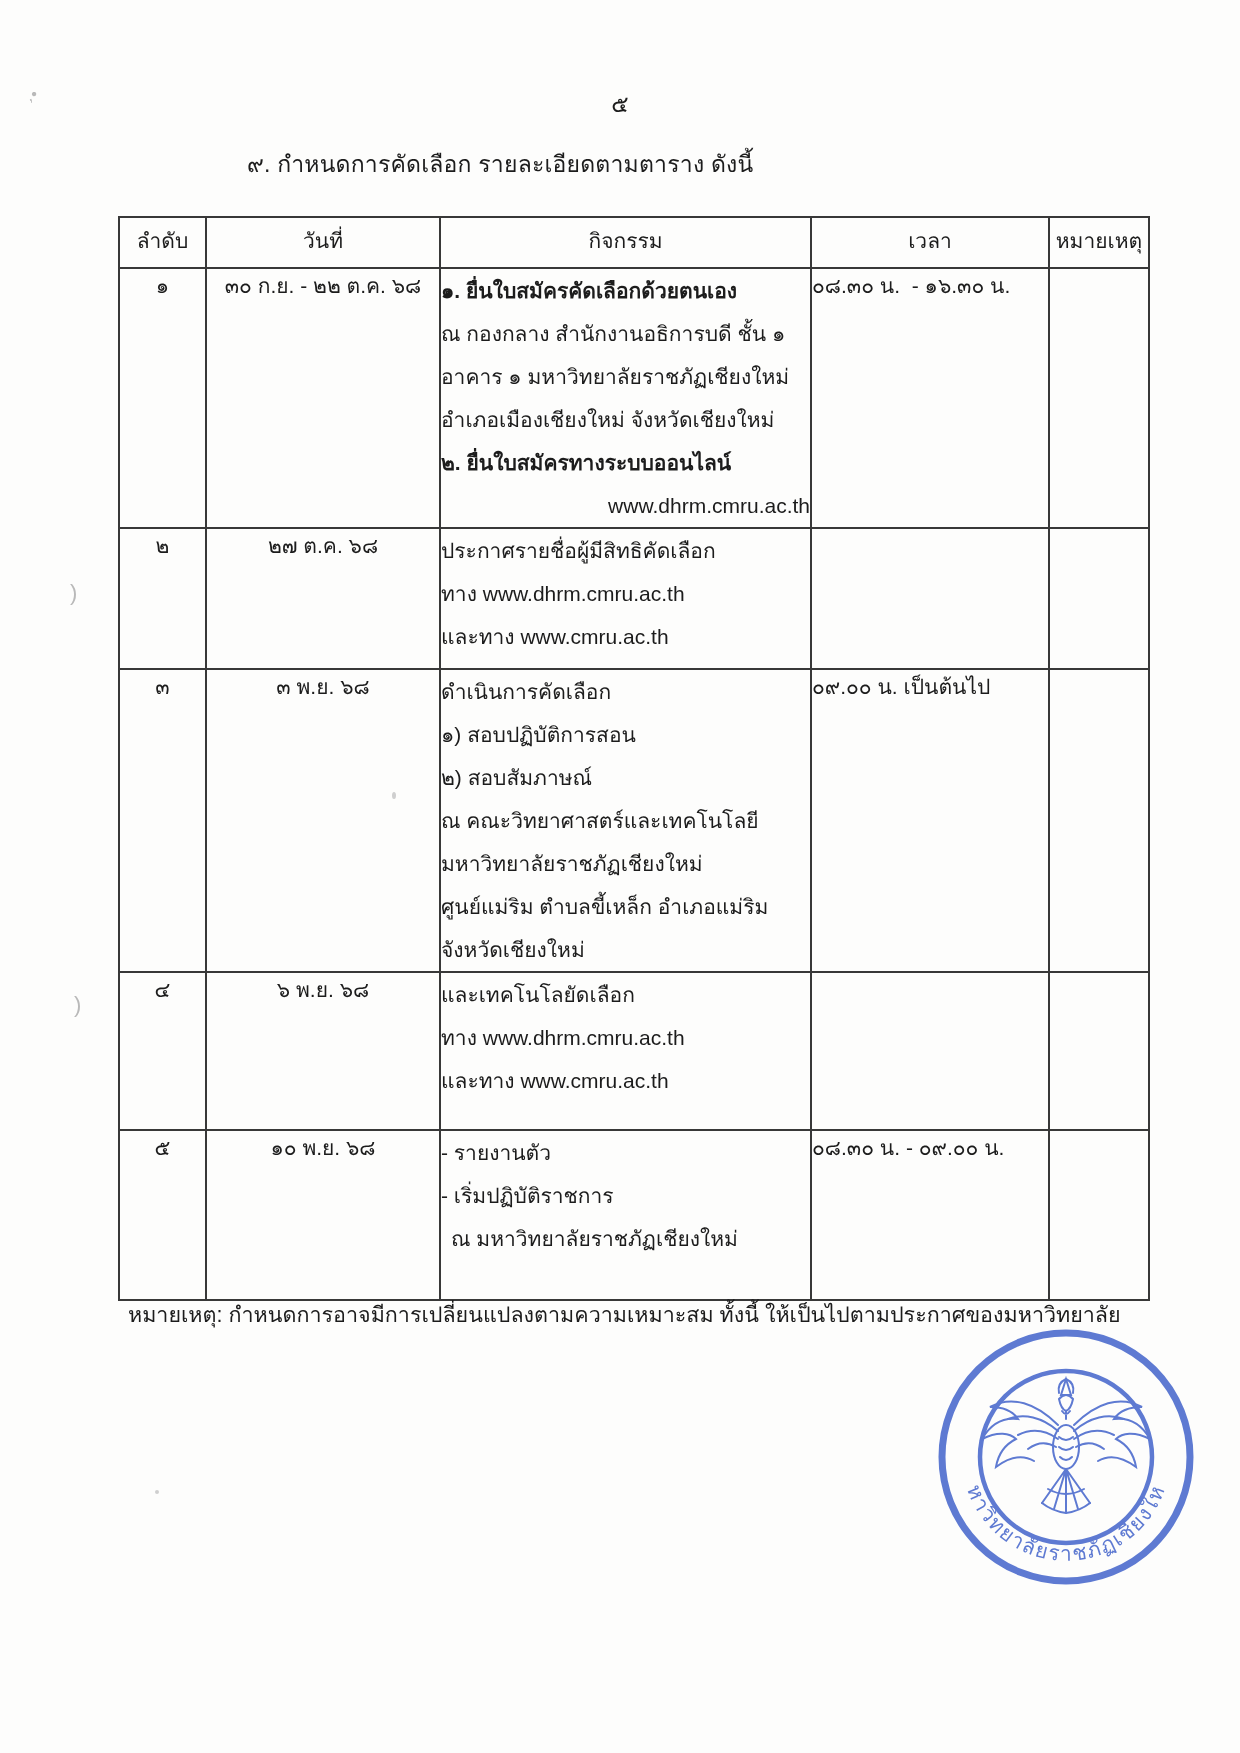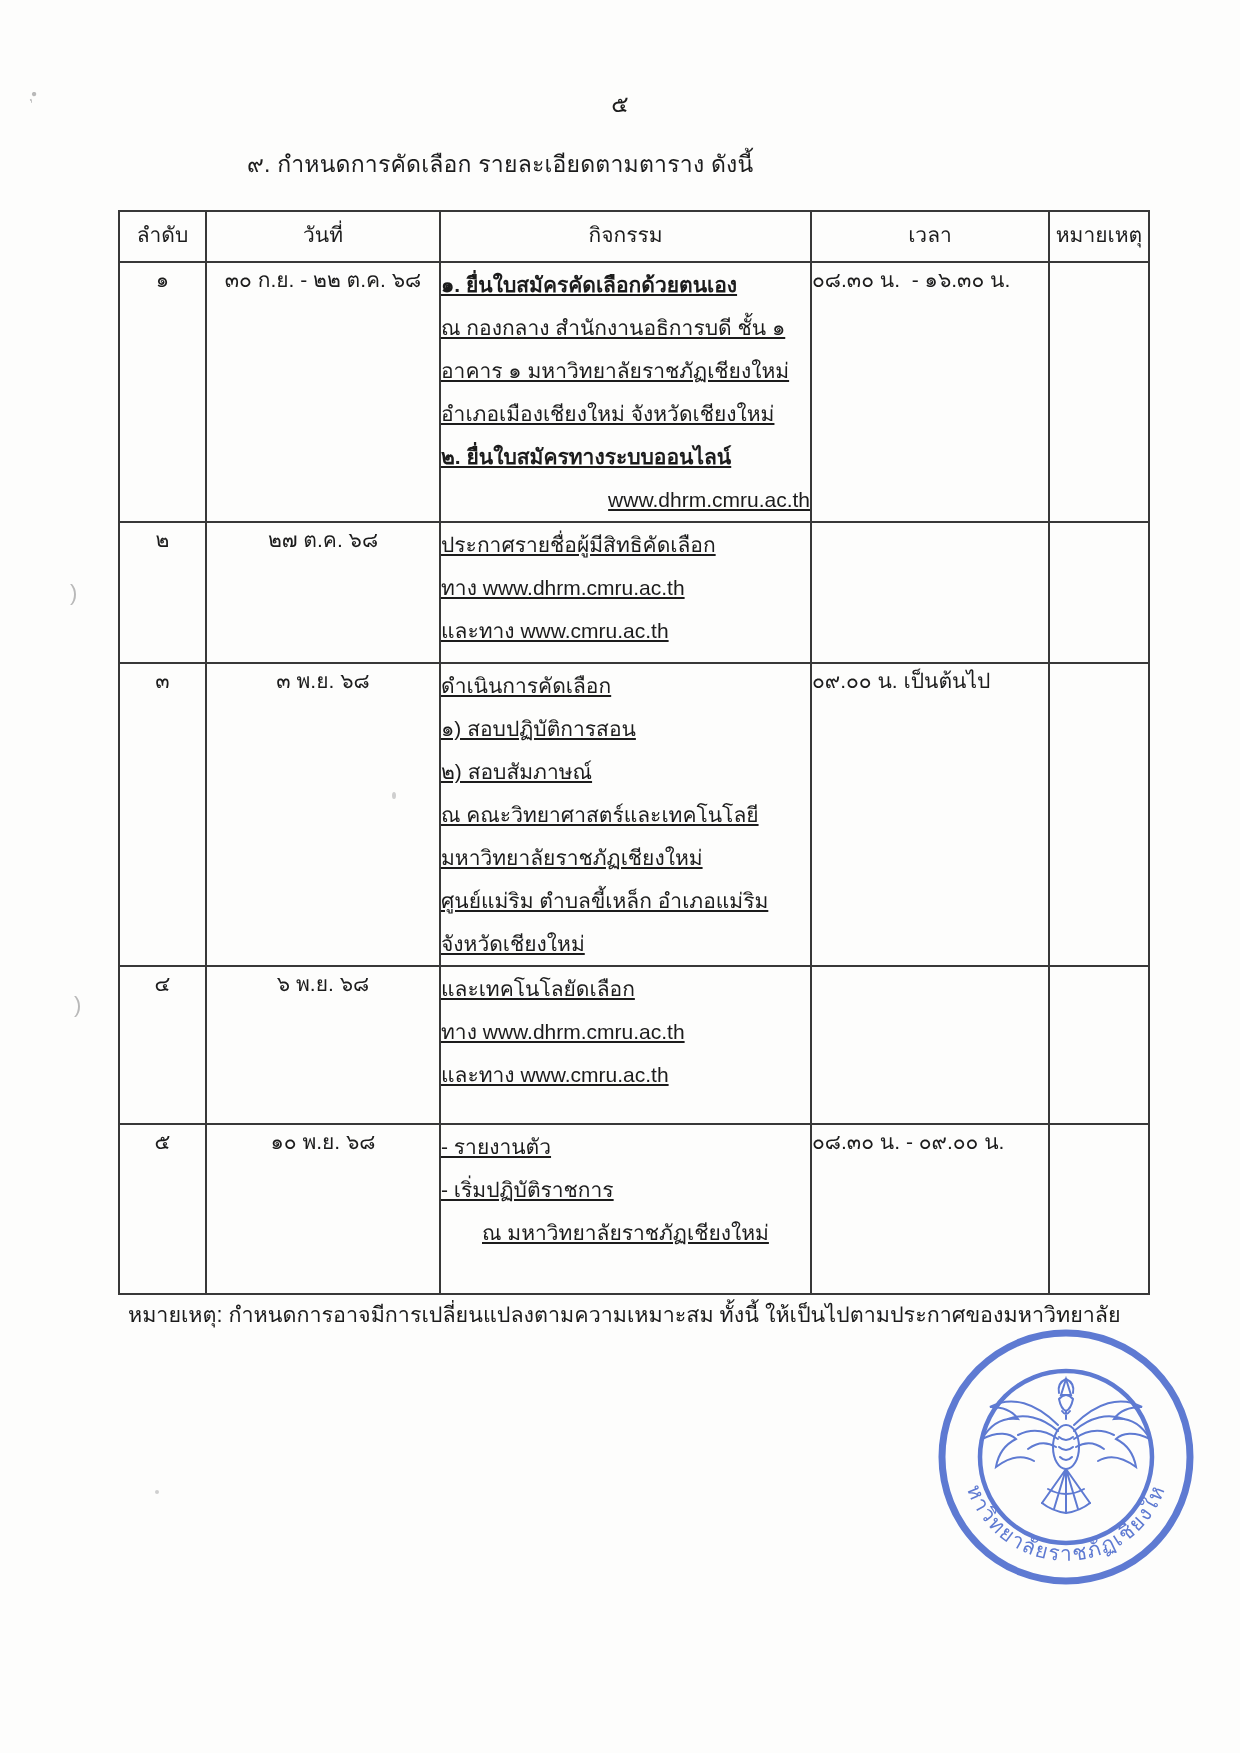--- a/index.html
+++ b/index.html
@@ -14,41 +14,41 @@
   }
   .page-number{
     position:absolute;top:86px;left:0;width:1240px;
     text-align:center;font-size:23px;
   }
   .doc-title{
     position:absolute;top:146px;left:247px;
     font-size:23px;font-weight:normal;letter-spacing:.2px;
   }
   table.schedule{
-    position:absolute;top:210px;left:118px;
+    position:absolute;top:216px;left:118px;
     width:1030px;
     border-collapse:collapse;
     table-layout:fixed;
     font-size:21px;
   }
   table.schedule th,table.schedule td{
     border:2px solid #383838;
     vertical-align:top;
     padding:0;
   }
   table.schedule th{
     font-weight:normal;
     text-align:center;
     height:43px;
     padding-top:6px;
     font-size:21px;
   }
   td.c-no{text-align:center;padding-top:14px;}
   td.c-date{text-align:center;padding-top:12px;margin-left:28px;}
-  td.c-act{padding:8px 6px 6px 13px;text-decoration:underline;}
+  td.c-act{padding:8px 6px 6px 13px;}
   td.c-time{padding:12px 4px 4px 17px;white-space:pre-wrap;}
   td.c-remark{}
   .act-line{line-height:43px;height:43px;white-space:nowrap;}
   .act-line.bold{font-weight:bold;}
   .footnote{
     position:absolute;top:1300px;left:128px;width:1080px;
     font-size:21.5px;line-height:30px;
   }
   .fn-label{font-weight:normal;margin-right:6px;}
   .stamp{
@@ -136,21 +136,21 @@
           </td>
           <td class="c-time"></td>
           <td class="c-remark"></td>
         </tr>
         <tr style="height: 170px;">
           <td class="c-no">๕</td>
           <td class="c-date">๑๐ พ.ย. ๖๘</td>
           <td class="c-act">
             <div class="act-line">- รายงานตัว</div>
             <div class="act-line">- เริ่มปฏิบัติราชการ</div>
-            <div class="act-line" style="padding-left: 10px; margin-left: 31px;">ณ มหาวิทยาลัยราชภัฏเชียงใหม่</div>
+            <div class="act-line" style="padding-left: 10px;">ณ มหาวิทยาลัยราชภัฏเชียงใหม่</div>
           </td>
           <td class="c-time">๐๘.๓๐ น. - ๐๙.๐๐ น.</td>
           <td class="c-remark"></td>
         </tr>
       </tbody>
   </table>
 
   <div class="footnote">
     <span class="fn-label">หมายเหตุ:</span><span>กำหนดการอาจมีการเปลี่ยนแปลงตามความเหมาะสม ทั้งนี้ ให้เป็นไปตามประกาศของมหาวิทยาลัย</span>
   </div>

